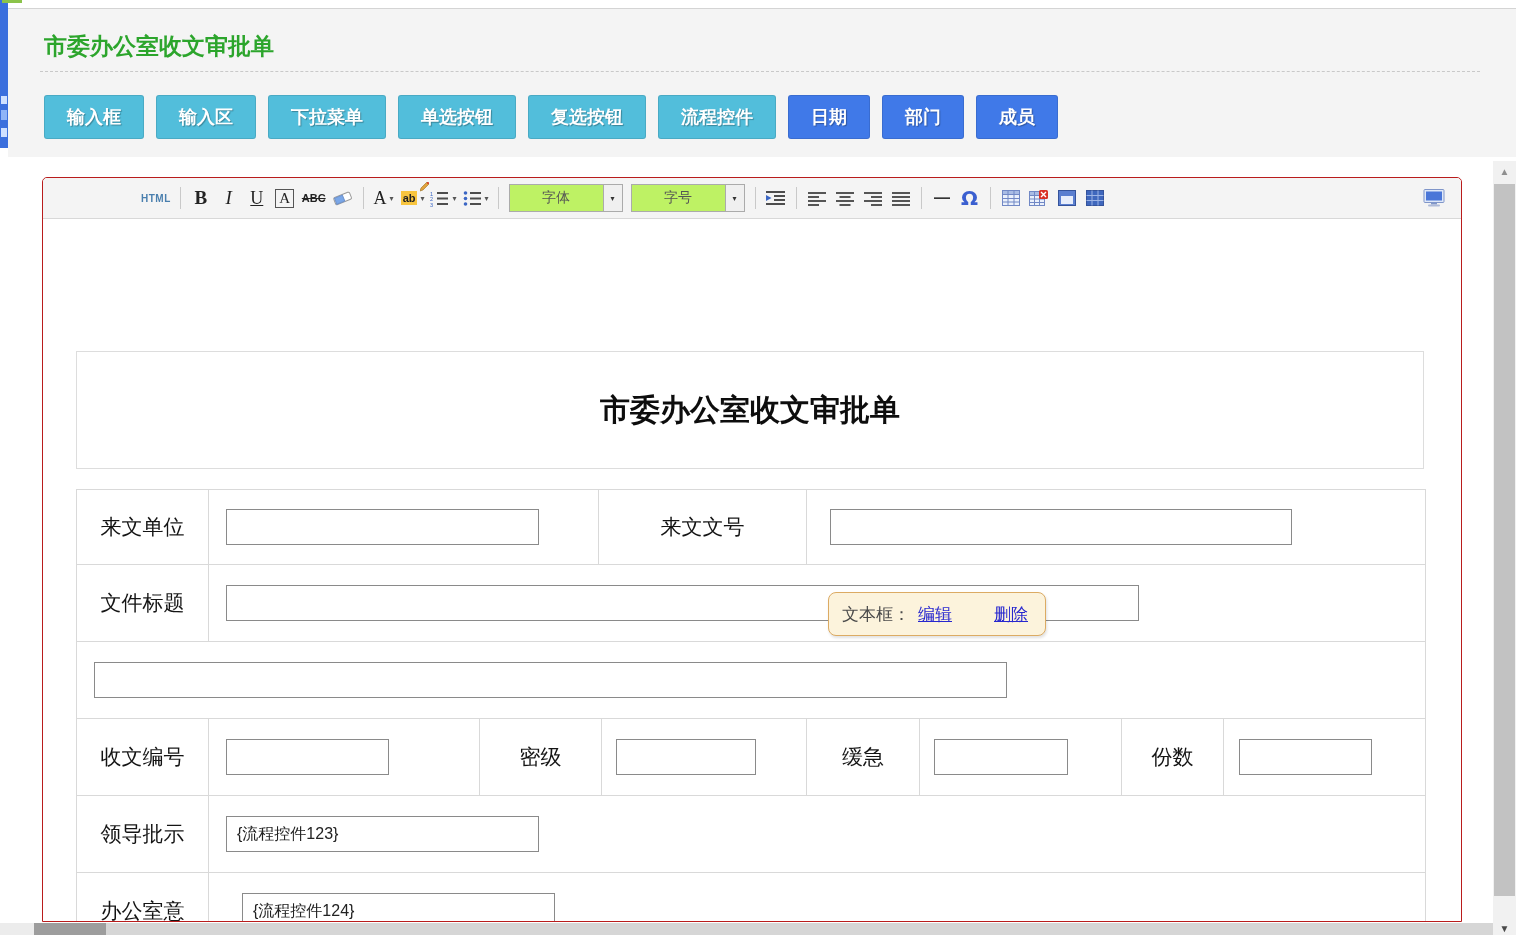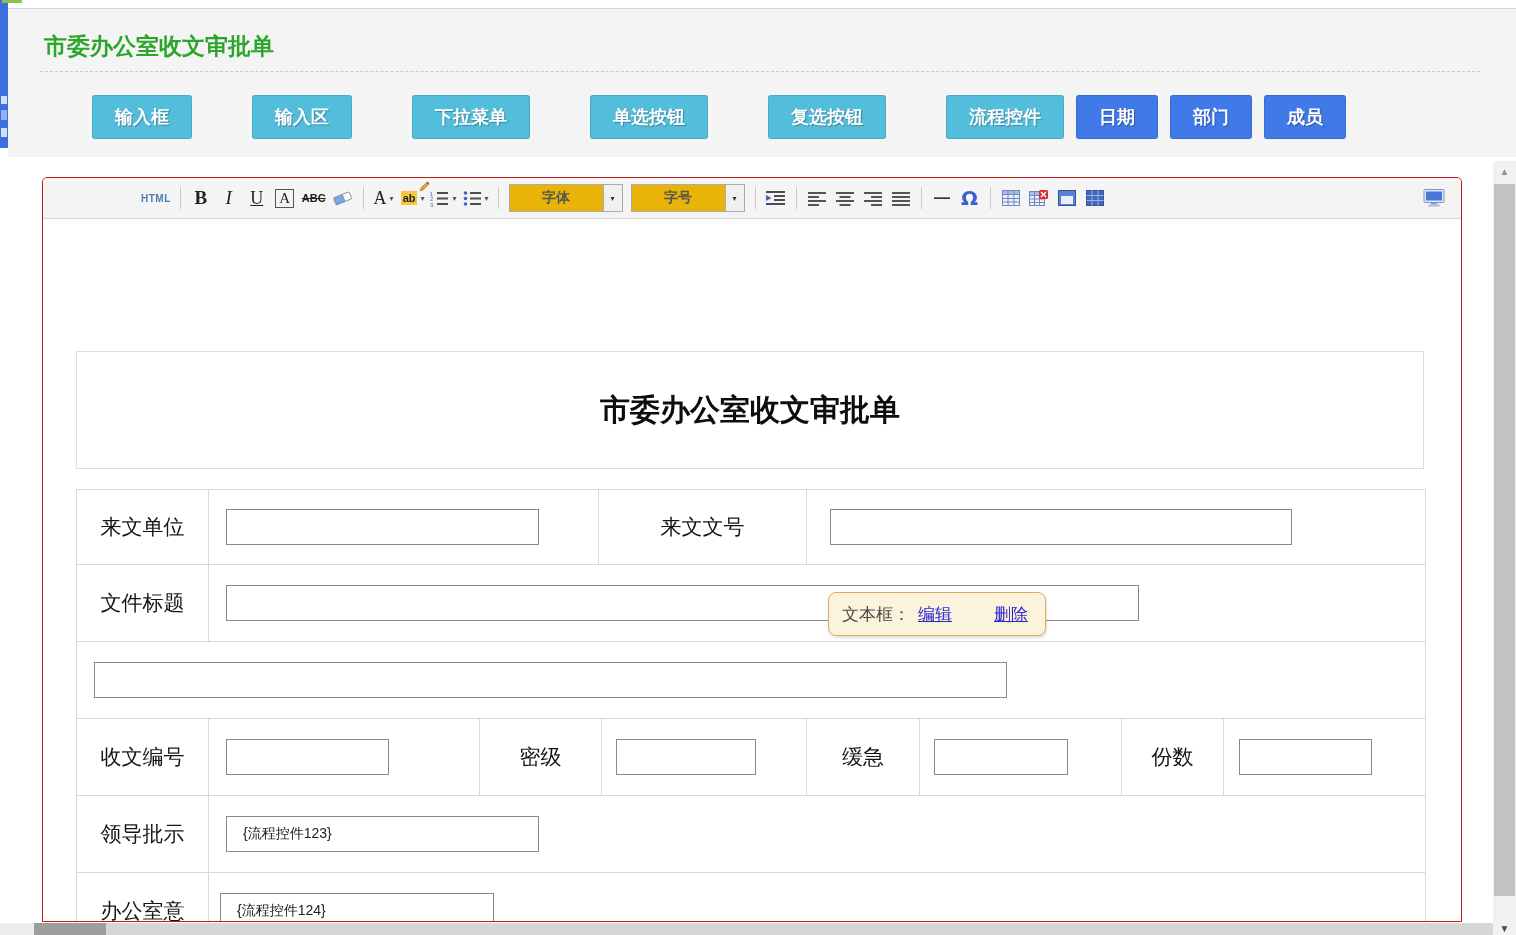--- a/index.html
+++ b/index.html
@@ -25,21 +25,21 @@
     color:#fff;font:bold 18px "Liberation Serif","DejaVu Serif",serif;cursor:pointer;
     text-shadow:1px 1px 1px rgba(0,0,0,.25);}
   .a-cyan{background:#4fbedd;}
   .a-green{background:#2e9e44;}
   .a-red{background:#d24b3e;}
   .dotted-sep{position:absolute;left:32px;right:36px;top:62px;border-top:1px dashed #c9c9c9;}
   .widget-row{position:absolute;left:36px;top:86px;display:flex;gap:12px;}
   .btn-widget{height:44px;padding:0 22px;border:1px solid rgba(0,0,0,.10);border-radius:3px;
     color:#fff;font:bold 18px "Liberation Serif","DejaVu Serif",serif;cursor:pointer;
     text-shadow:1px 1px 1px rgba(0,0,0,.3);}
-  .w-cyan{background:#52bedb;margin-left:48px;}
+  .w-cyan{background:#52bedb;}
   .w-blue{background:#4079e8;font-family:Liberation Mono, monospace;}
 
   
   .editor{position:absolute;left:42px;top:177px;width:1420px;height:745px;box-sizing:border-box;
     border:1px solid #b91c1c;border-radius:5px 5px 0 0;background:#fff;overflow:hidden;}
   .toolbar{height:41px;box-sizing:border-box;background:#f4f4f4;border-bottom:1px solid #d8d8d8;
     border-radius:4px 4px 0 0;display:flex;align-items:center;padding-left:95px;}
   .ti{display:inline-flex;align-items:center;justify-content:center;min-width:22px;height:26px;
     margin:0 3px;cursor:pointer;}
   .sep{width:1px;height:22px;background:#c9c9c9;margin:0 6px;}
@@ -49,40 +49,40 @@
   .g-u{font:18px "Liberation Serif",serif;text-decoration:underline;color:#222;}
   .g-abox{font:15px "Liberation Serif",serif;color:#222;border:1px solid #555;padding:0 3px;line-height:17px;}
   .g-abc{font:bold 11px "Liberation Sans",sans-serif;color:#222;text-decoration:line-through;}
   .g-acolor{font:18px "Liberation Serif",serif;color:#222;}
   .hl-wrap{position:relative;}
   .g-ab{font:bold 11px "Liberation Sans",sans-serif;color:#222;background:#f8c53f;padding:1px 2px;}
   .pencil{position:absolute;right:-5px;top:-3px;}
   .caret{font-size:8px;color:#555;margin-left:3px;}
   .g-hr{font:bold 16px "Liberation Sans",sans-serif;color:#333;letter-spacing:-1px;}
   .g-omega{font:bold 20px "DejaVu Sans",sans-serif;color:#3a5fd0;}
-  .tb-select{display:flex;height:26px;border:1px solid #ababab;background:#eab308;margin:0 4px;cursor:pointer;font-weight:bold;}
+  .tb-select{display:flex;height:26px;border:1px solid #ababab;background:#bef264;margin:0 4px;cursor:pointer;}
   .tb-select .txt{width:93px;text-align:center;font-size:14px;color:#555;line-height:24px;}
   .tb-select .dd{width:18px;border-left:1px solid #ababab;background:#f0f0f0;display:flex;
     align-items:center;justify-content:center;font-size:8px;color:#333;}
   .ti-fullscreen{margin-left:auto;margin-right:16px;}
 
   
   .canvas{position:relative;height:703px;background:#fff;}
   .doc-title-box{position:absolute;left:33px;top:132px;width:1348px;height:118px;box-sizing:border-box;
     border:1px solid #ddd;display:flex;align-items:center;justify-content:center;}
   .doc-title{font:bold 30px "Liberation Sans","DejaVu Sans",sans-serif;color:#0d0d0d;}
   .ftable{position:absolute;left:33px;top:270px;width:1348px;border:1px solid #d9d9d9;box-sizing:content-box;}
   .frow{display:flex;border-bottom:1px solid #d9d9d9;}
   .frow:last-child{border-bottom:none;}
   .fcell{box-sizing:border-box;border-right:1px solid #d9d9d9;display:flex;align-items:center;justify-content:center;}
   .fcell:last-child{border-right:none;}
   .fcell.inp{justify-content:flex-start;}
   .flabel{font-size:21px;color:#141414;}
   .finput{height:36px;box-sizing:border-box;border:1px solid #8a8a8a;background:#fff;
-    font-size:14px;color:#222;padding:0 16px;}
+    font-size:16px;color:#222;padding:0 10px;}
   .h74{height:74px;} .h76{height:76px;}
 
   
   .tooltip{position:absolute;left:828px;top:548px;width:218px;height:44px;box-sizing:border-box;z-index:50;
     background:#fcf3dc;border:1px solid #dcab63;border-radius:8px;box-shadow:1px 2px 3px rgba(0,0,0,.12);
     display:flex;align-items:center;padding:0 13px;
     font:17px "Liberation Serif","DejaVu Serif",serif;color:#4a4a4a;margin-top:44px;}
   .tt-link{color:#2727cf;text-decoration:underline;cursor:pointer;
     font:17px "Liberation Serif","DejaVu Serif",serif;}
   .tt-edit{margin-left:8px;}
@@ -354,21 +354,21 @@
           <div class="fcell inp" style="width:1216px;">
             <input class="finput" style="margin-left: 17px; width: 313px;" value="{流程控件123}">
           </div>
         </div>
 
         <div class="frow h76">
           <div class="fcell" style="width:132px;">
             <span class="flabel">办公室意</span>
           </div>
           <div class="fcell inp" style="width:1216px;">
-            <input class="finput" style="margin-left: 11px; width: 274px;" value="{流程控件124}">
+            <input class="finput" style="margin-left: 33px; width: 313px;" value="{流程控件124}">
           </div>
         </div>
       </div>
     </div>
   </div>
 
   <div class="tooltip">
     <span>文本框：</span>
     <a class="tt-link tt-edit">编辑</a>
     <a class="tt-link tt-del">删除</a>

